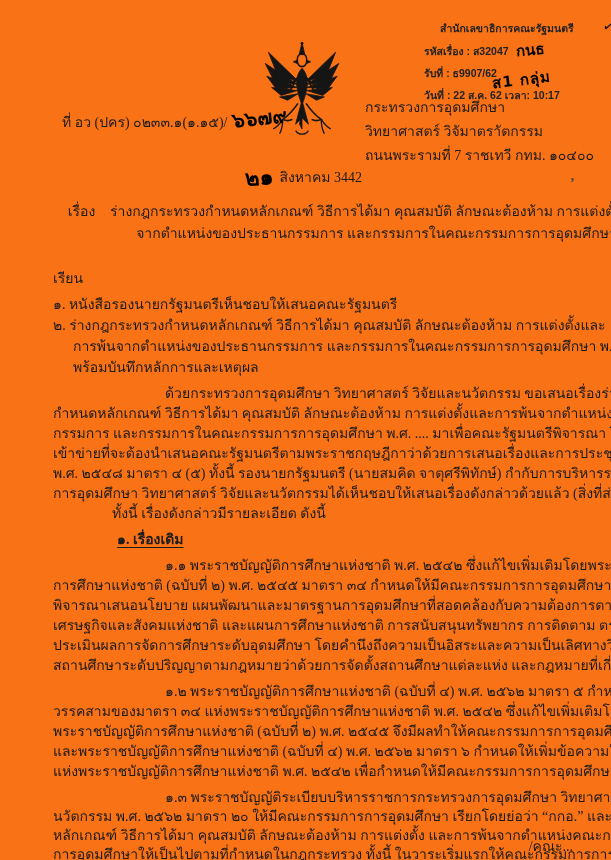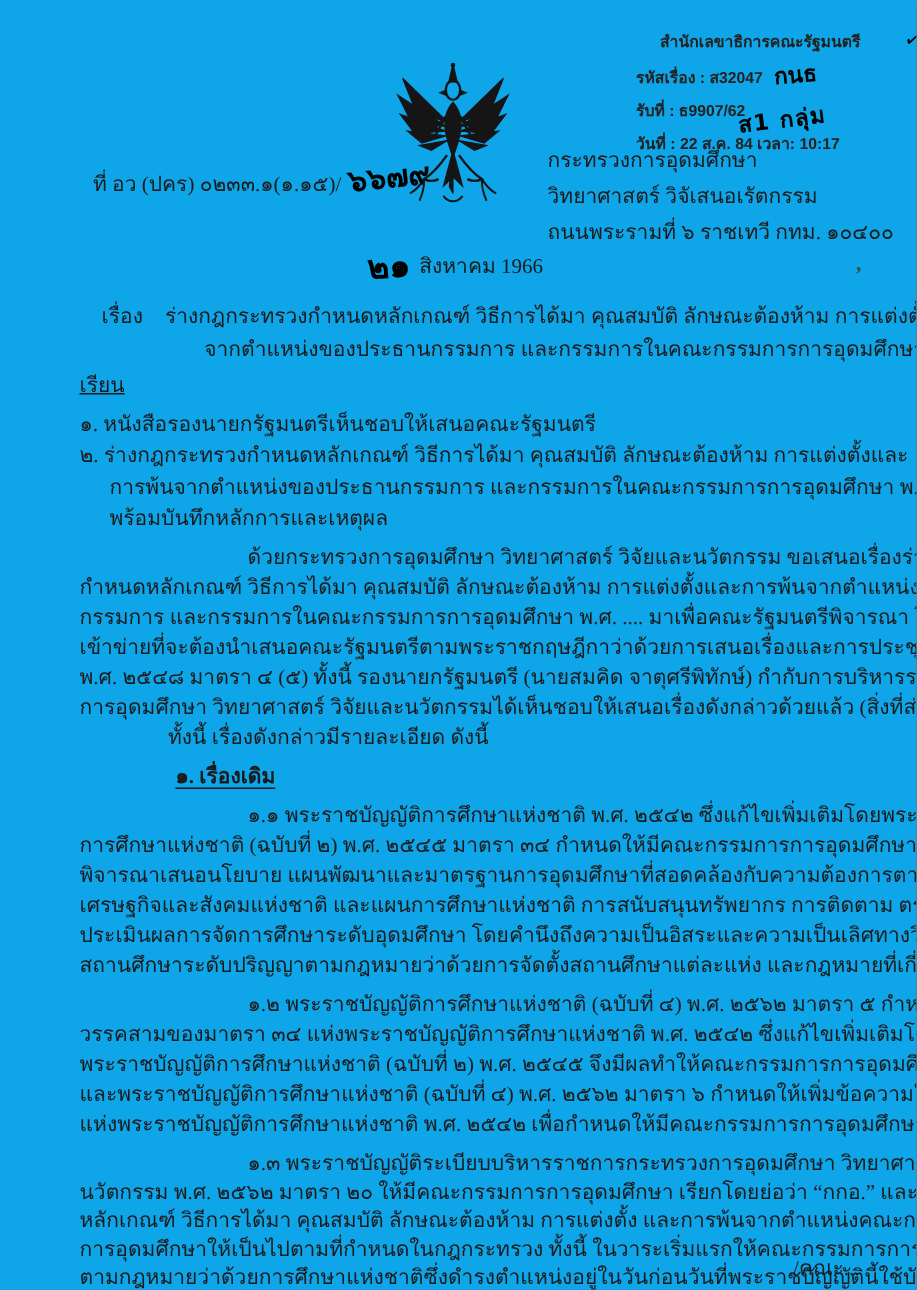--- a/index.html
+++ b/index.html
@@ -1,19 +1,19 @@
 <!DOCTYPE html>
 <html><head>
 <meta charset="utf-8">
 <style>
   * { margin:0; padding:0; box-sizing:border-box; }
   html,body { background:#8a8a8a; }
   body { display:flex; justify-content:center; }
   .page {
-    position:relative; width:611px; height:860px; background:#0ea5e9;
+    position:relative; width:611px; height:860px; background:#f97316;
     color:#1b1b1b; overflow:hidden;
     font-family:"Liberation Serif","DejaVu Serif",serif;
     font-size:14px;
     box-shadow:0 0 6px rgba(0,0,0,.4);
   }
   
   .header { position:relative; height:196px; }
   .stamp {
     position:absolute; top:17px; left:424px; width:182px;
     font-family:"Liberation Sans","DejaVu Sans",sans-serif;
@@ -36,21 +36,21 @@
   .hw-ref { font-size:20px; margin-left:5px; transform:rotate(-6deg) translateY(-2px); }
   .ministry { position:absolute; left:365px; top:96px; line-height:24px; white-space:nowrap; }
   .date-line { position:absolute; left:245px; top:160px; white-space:nowrap; }
   .hw-day { font-size:22px; transform:rotate(-4deg); margin-right:6px; vertical-align:-3px; }
   .noise-mark { position:absolute; left:570px; top:176px; font-weight:700; color:#444; }
   
   .content { padding:0 38px 0 53px; }
   .line { white-space:nowrap; }
   .row { display:grid; line-height:22px; }
   .row-subject { grid-template-columns:57px 1fr; margin-top:5px;text-align:center; }
-  .row-to { grid-template-columns:57px 1fr; margin-top:2px;text-decoration:underline; }
+  .row-to { grid-template-columns:57px 1fr; margin-top:23px; }
   .row-att { grid-template-columns:94px 1fr; margin-top:4px; line-height:21px; }
   .att2 .line { padding-left:20px; }
   .att2 .line:first-child { padding-left:0; }
   .para { line-height:20px; margin-top:6px; }
   .para .line:first-child { text-indent:112px; }
   .detail-line { line-height:20px; text-indent:59px; }
   .section-heading {
     margin-top:6px; line-height:20px; padding-left:64px;
     font-weight:700;
   }
@@ -75,21 +75,21 @@
       </div>
       <div>
         <span>รหัสเรื่อง : ส32047</span>
         <span class="hand hw-code">กนธ</span>
       </div>
       <div>
         <span>รับที่ : ธ9907/62</span>
       </div>
       <span class="hand hw-receive">ส1 กลุ่ม</span>
       <div>
-        <span>วันที่ : 22 ส.ค. 84</span>
+        <span>วันที่ : 22 ส.ค. 62</span>
         <span>เวลา: 10:17</span>
       </div>
     </div>
 
     <div class="garuda">
       <svg viewBox="0 0 100 140" xmlns="http://www.w3.org/2000/svg">
         <g fill="#151515" stroke="#151515">
 
           <path d="M50,2 L46.5,17 L53.5,17 Z"></path>
           <circle cx="50" cy="3" r="1.4"></circle>
@@ -126,26 +126,26 @@
         </g>
       </svg>
     </div>
 
     <div class="ref">
       <span>ที่ อว (ปคร) ๐๒๓๓.๑(๑.๑๕)/</span><span class="hand hw-ref">๖๖๗๙</span>
     </div>
 
     <div class="ministry">
         <div class="line">กระทรวงการอุดมศึกษา</div>
-        <div class="line">วิทยาศาสตร์ วิจัเสนอเรัตกรรม</div>
-        <div class="line">ถนนพระรามที่ ๖ ราชเทวี กทม. ๑๐๔๐๐</div>
+        <div class="line">วิทยาศาสตร์ วิจัมาตราัตกรรม</div>
+        <div class="line">ถนนพระรามที่ 7 ราชเทวี กทม. ๑๐๔๐๐</div>
       </div>
 
     <div class="date-line">
-      <span class="hand hw-day">๒๑</span><span>สิงหาคม 1966</span>
+      <span class="hand hw-day">๒๑</span><span>สิงหาคม 3442</span>
     </div>
 
     <span class="noise-mark">’</span>
   </div>
 
   <div class="content">
 
     <div class="row row-subject">
       <span class="lbl">เรื่อง</span>
       <div>

